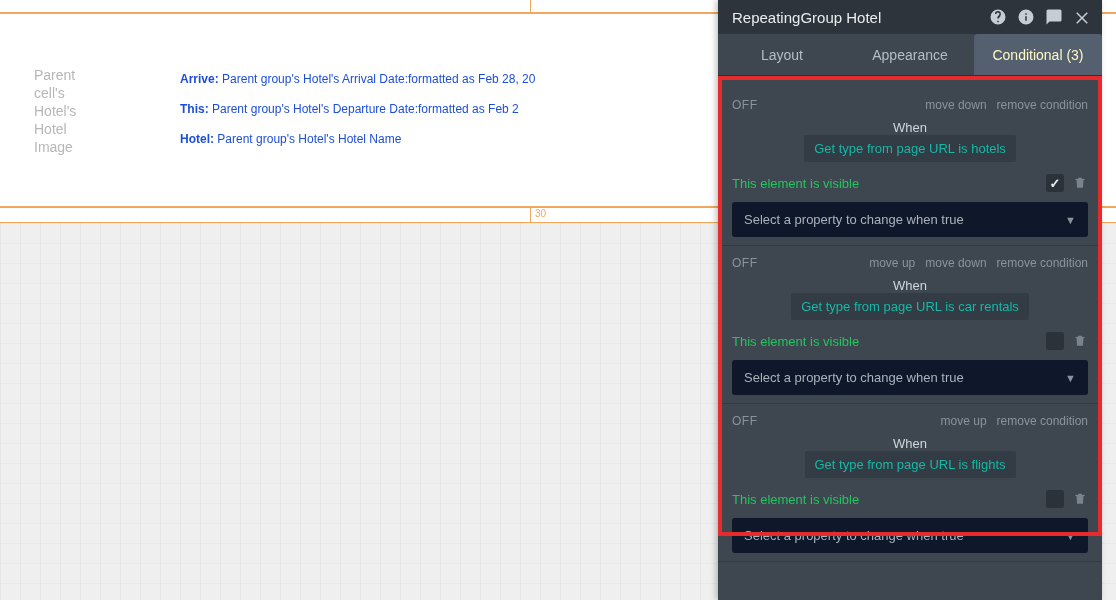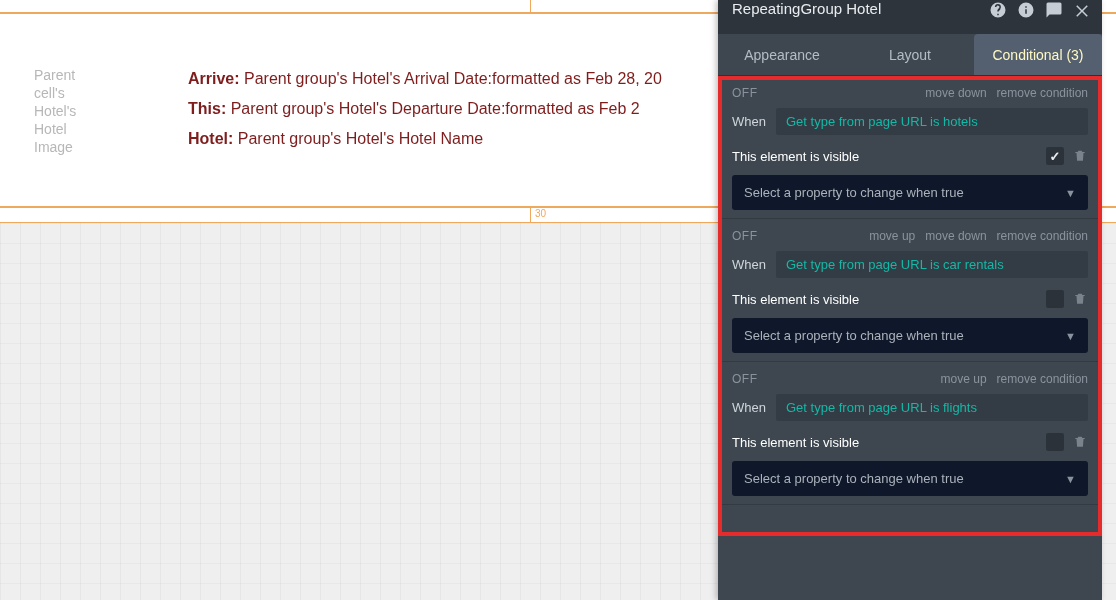--- a/index.html
+++ b/index.html
@@ -25,21 +25,21 @@
   .cell-area {
     position: absolute; left: 0; top: 22px; right: 0; height: 182px;
     background: #fff;
   }
   .placeholder-box {
     position: absolute; left: 34px; top: 44px; width: 68px;
     color: #b7b7b7; font-size: 14px; line-height: 18px;
   }
   .text-block {
     position: absolute; left: 180px; top: 42px; right: 0;
-    color: #7f1d1d; font-size: 16px; line-height: 30px; margin-left: 8px;
+    color: #1d4ed8; font-size: 12px; line-height: 30px;
   }
   .text-block .row b { font-weight: 700; }
   .text-block .row { white-space: nowrap; overflow: hidden; }
 
   .canvas-mid-hr {
     position: absolute; left: 0; right: 0; top: 206px; height: 0;
     border-top: 2px solid #f0a85c;
   }
   .canvas-mid-hr2 {
     position: absolute; left: 0; right: 0; top: 222px; height: 0;
@@ -61,21 +61,21 @@
   }
 
   
   .panel {
     position: absolute; top: 0; right: 14px; width: 384px; bottom: 0;
     background: #3e4750; color: #d6dbe0; font-size: 13px;
     box-shadow: -2px 0 6px rgba(0,0,0,0.25);
     display: flex; flex-direction: column;
   }
   .panel-header {
-    height: 34px; background: #2d343b; display: flex; 
+    height: 34px; background: #2d343b; display: flex; align-items: center;
     padding: 0 10px 0 14px; color: #e9edf1; font-size: 15px;
   }
   .panel-header .spacer { flex: 1; }
   .header-icon {
     width: 20px; height: 20px; margin-left: 8px;
     display: inline-flex; align-items: center; justify-content: center;
     color: #c6cdd4; cursor: pointer;
   }
   .header-icon svg { width: 18px; height: 18px; fill: currentColor; }
 
@@ -88,21 +88,21 @@
     color: #b4bcc4; font-size: 14px; cursor: pointer;
   }
   .tab.active {
     background: #546070; color: #fef9c3; border-top-left-radius: 4px; border-top-right-radius: 4px;
   }
 
   .conditions-scroll {
     flex: 1; overflow: hidden;
     position: relative;
   }
-  .conditions-inner { position: absolute; inset: 0; padding: 0; }
+  .conditions-inner { position: absolute; inset: 0; padding: 0; margin-top: 12px; }
 
   .highlight-box {
     position: absolute;
     top: 0; left: 0; right: 0; bottom: 64px;
     border: 4px solid #e52b2b;
     pointer-events: none;
     z-index: 5;
   }
 
   .condition {
@@ -110,32 +110,32 @@
     border-bottom: 1px solid #333a42;
   }
   .cond-top-row {
     display: flex; align-items: center; gap: 10px;
     color: #8a939d; font-size: 12px; margin-bottom: 8px;
   }
   .cond-top-row .fill { flex: 1; }
   .cond-top-row .link { cursor: pointer; color: #8a939d; }
   .status { text-transform: uppercase; letter-spacing: 0.5px; }
 
-  .when-row { display: flex; align-items: center; gap: 10px; margin-bottom: 12px; }
+  .when-row { display: flex; align-items: center; margin-bottom: 12px; flex-direction: column; }
   .when-label { color: #cfd5db; }
   .expr {
     flex: 1; background: #333b44; border-radius: 2px;
     padding: 6px 10px; color: #14b8a6; font-size: 13px;
     white-space: nowrap; overflow: hidden; text-overflow: ellipsis;
   }
 
   .visible-row {
     display: flex; align-items: center; margin: 8px 0 10px 0;
   }
-  .visible-row .lbl { flex: 1; color: #ffffff; }
+  .visible-row .lbl { flex: 1; color: #22c55e; }
   .chk {
     width: 18px; height: 18px; background: #2b323a; border-radius: 2px;
     display: inline-flex; align-items: center; justify-content: center;
     margin-right: 8px; cursor: pointer;
   }
   .chk.checked::after {
     content: "✓"; color: #e9edf1; font-size: 13px; font-weight: bold;
   }
   .trash {
     width: 16px; height: 16px; display: inline-flex; align-items: center; justify-content: center;
@@ -206,22 +206,22 @@
         </svg>
     </span>
     <span class="header-icon">
       <svg viewBox="0 0 24 24">
           <path d="M18.3 5.71L12 12.01l-6.3-6.3L4.29 7.12l6.3 6.3-6.3 6.29 1.41 1.42 6.3-6.3 6.3 6.3 1.41-1.42-6.3-6.29 6.3-6.3z"></path>
         </svg>
     </span>
   </div>
 
   <div class="tabs">
+    <div class="tab">Layout</div>
     <div class="tab">Appearance</div>
-    <div class="tab">Layout</div>
     <div class="tab active">Conditional (3)</div>
   </div>
 
   <div class="conditions-scroll">
     <div class="highlight-box"></div>
     <div class="conditions-inner">
 
       <div class="condition">
         <div class="cond-top-row">
           <span class="status">OFF</span>

